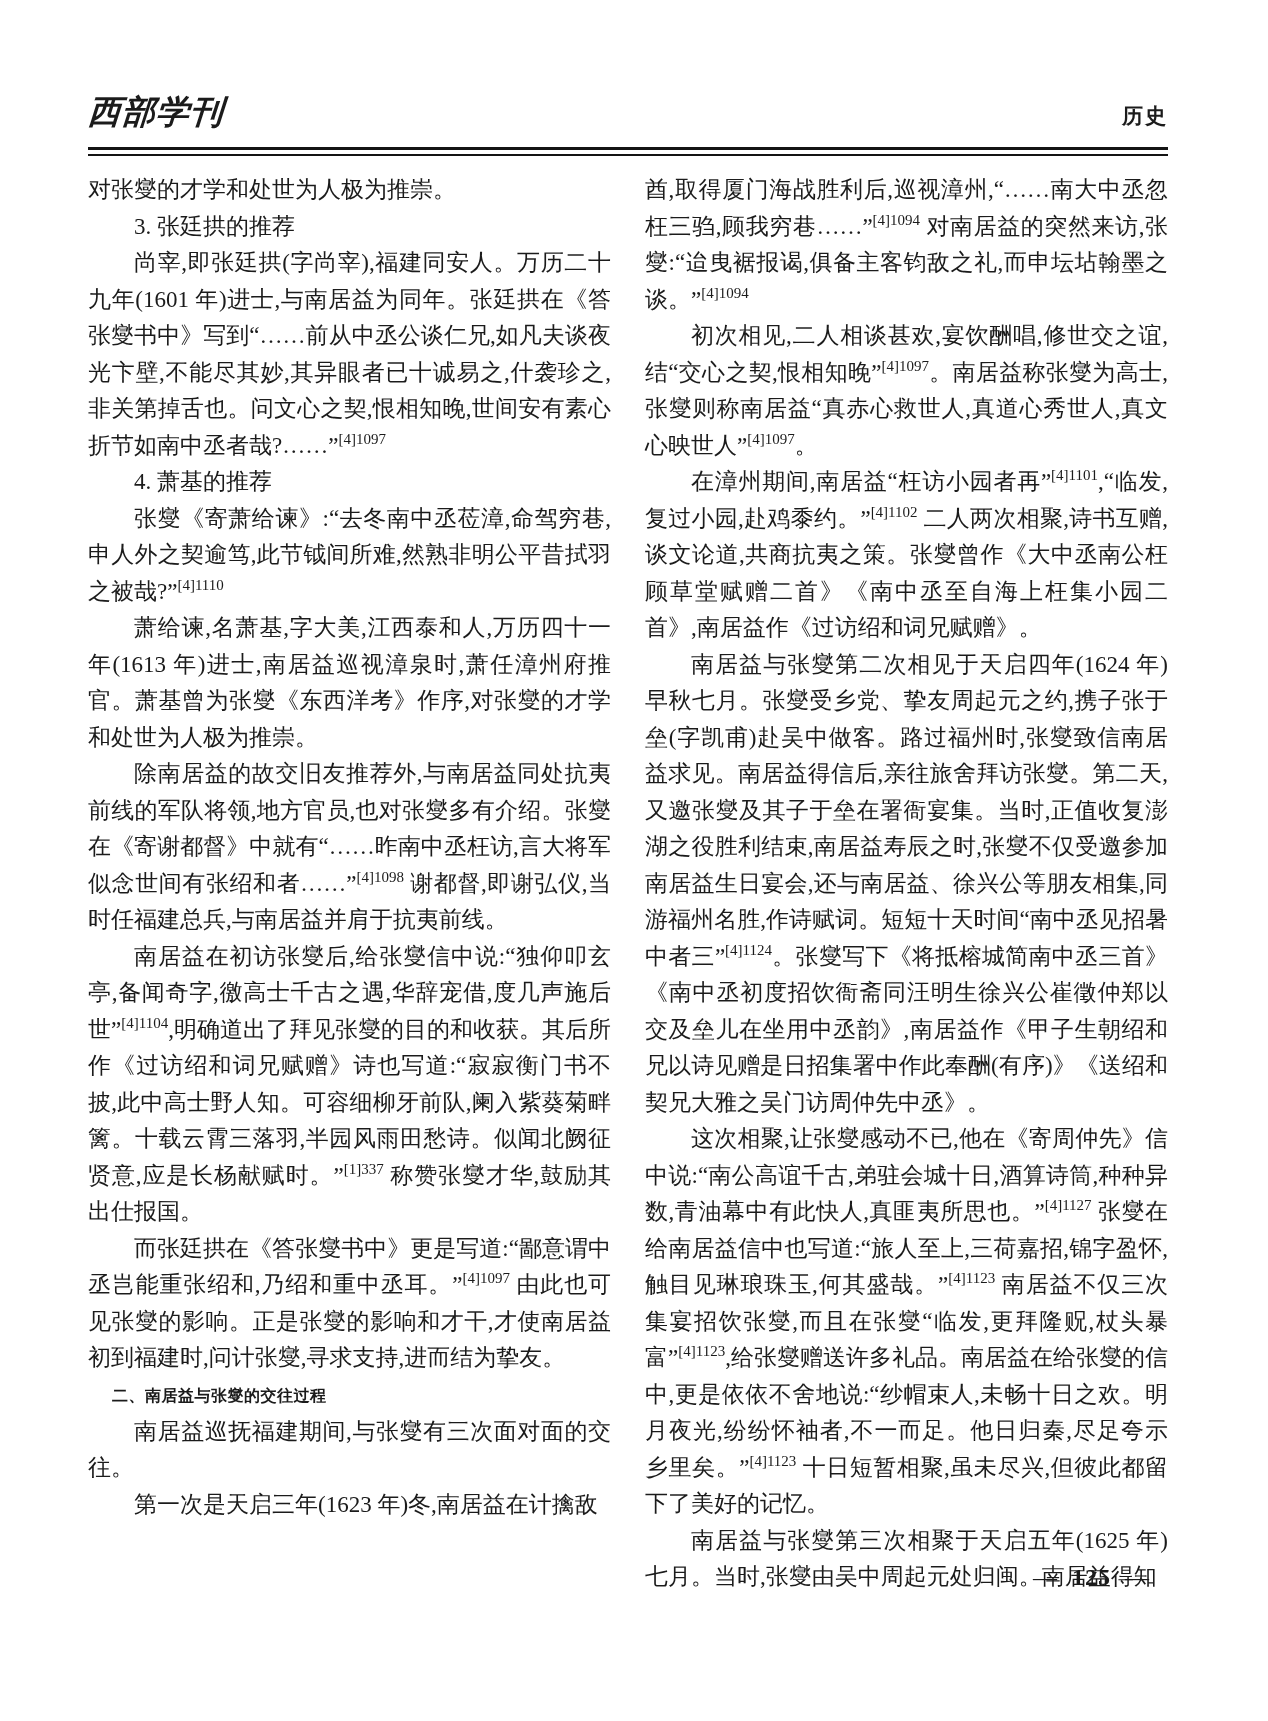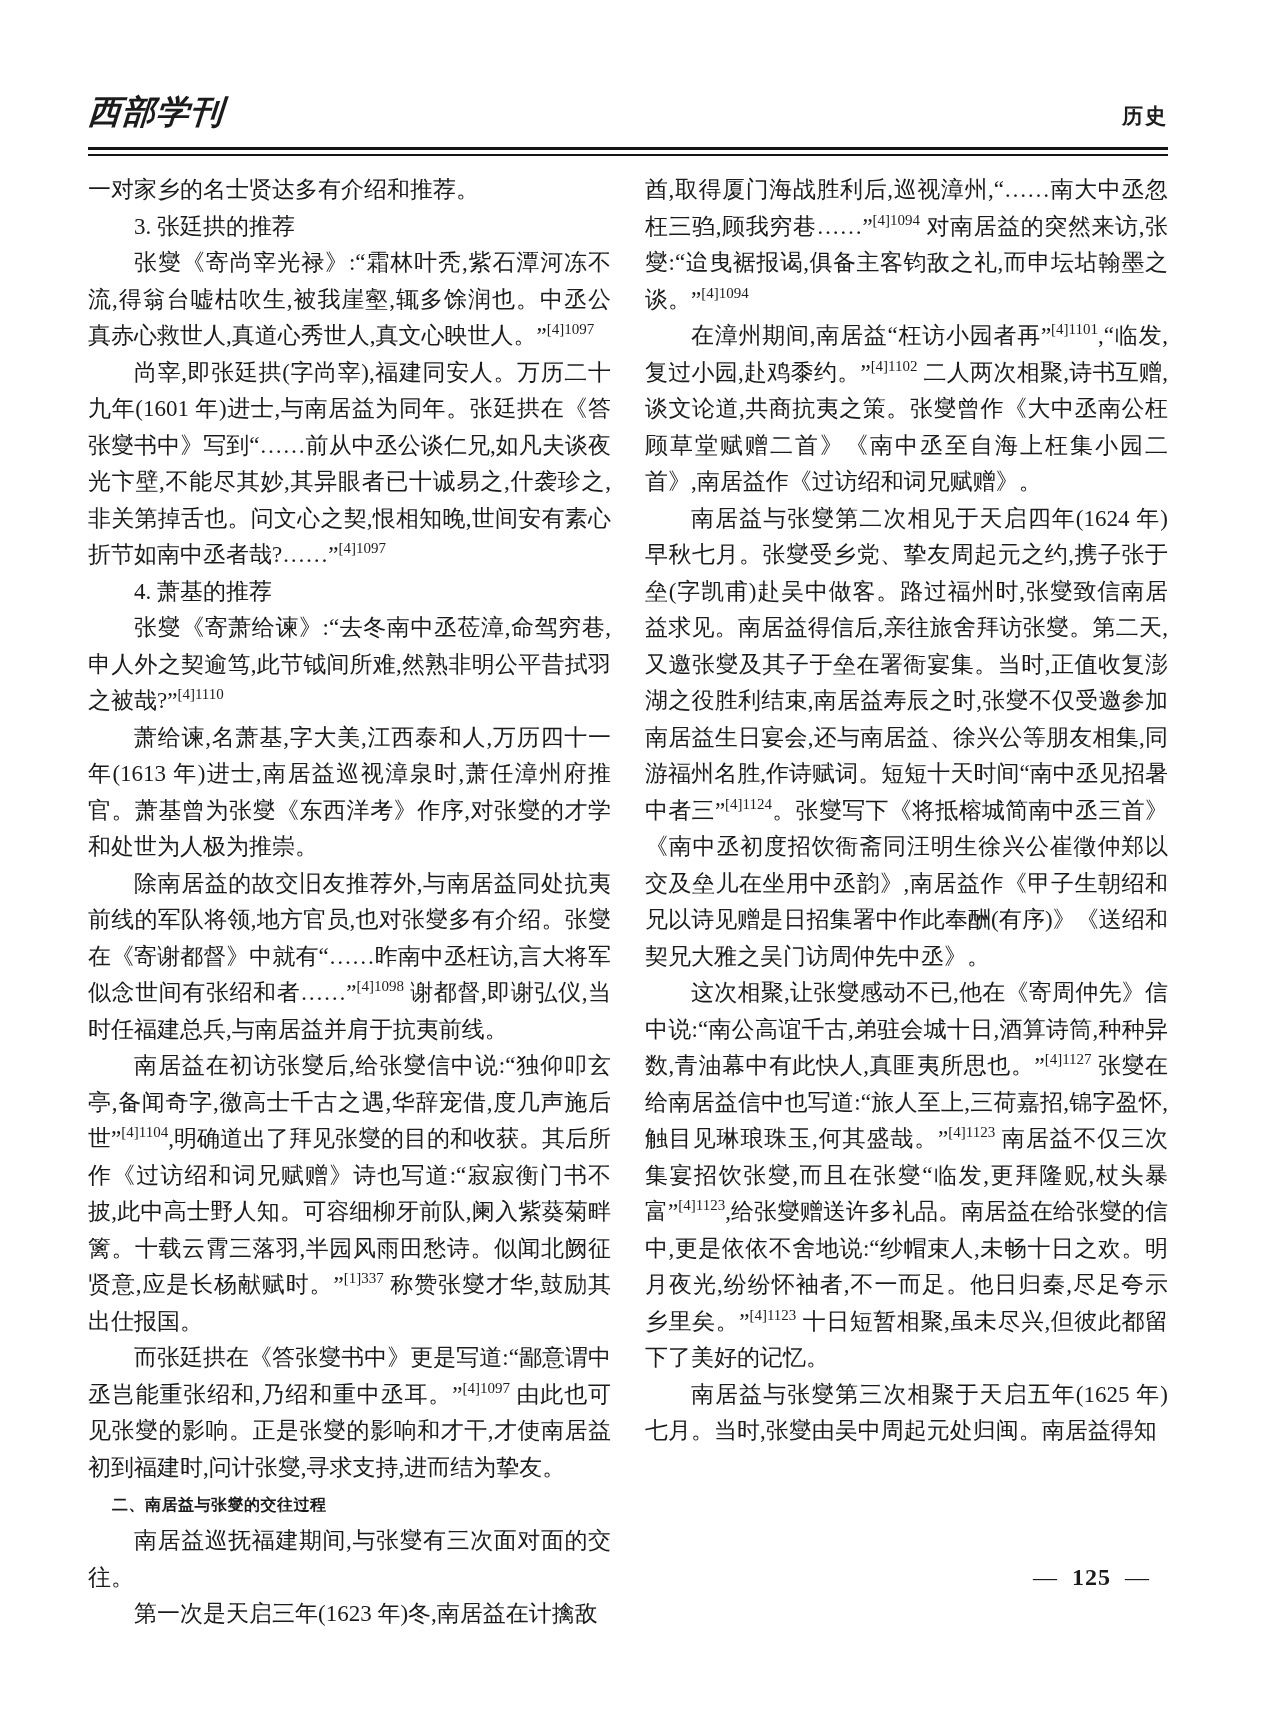--- a/index.html
+++ b/index.html
@@ -45,36 +45,36 @@
   <div class="header">
     <span class="logo">西部学刊</span>
     <span class="header-spacer"></span>
     <span class="section-label">历史</span>
   </div>
 
   <div class="rule"></div>
 
   <div class="columns">
     <div class="col">
-        <p class="para no-indent">一对家乡的名士贤达多有介绍和推荐。</p>
+        <p class="para no-indent">对张燮的才学和处世为人极为推崇。</p>
         <h3 class="subheading">3. 张廷拱的推荐</h3>
-        <p class="para indent">张燮《寄尚宰光禄》:“霜林叶秃,紫石潭河冻不流,得翁台嘘枯吹生,被我崖壑,辄多馀润也。中丞公真赤心救世人,真道心秀世人,真文心映世人。”<sup class="cite">[4]1097</sup></p>
         <p class="para indent">尚宰,即张廷拱(字尚宰),福建同安人。万历二十九年(1601 年)进士,与南居益为同年。张廷拱在《答张燮书中》写到“……前从中丞公谈仁兄,如凡夫谈夜光卞壁,不能尽其妙,其异眼者已十诚易之,什袭珍之,非关第掉舌也。问文心之契,恨相知晚,世间安有素心折节如南中丞者哉?……”<sup class="cite">[4]1097</sup></p>
         <h3 class="subheading">4. 萧基的推荐</h3>
         <p class="para indent">张燮《寄萧给谏》:“去冬南中丞莅漳,命驾穷巷,申人外之契逾笃,此节钺间所难,然熟非明公平昔拭羽之被哉?”<sup class="cite">[4]1110</sup></p>
         <p class="para indent">萧给谏,名萧基,字大美,江西泰和人,万历四十一年(1613 年)进士,南居益巡视漳泉时,萧任漳州府推官。萧基曾为张燮《东西洋考》作序,对张燮的才学和处世为人极为推崇。</p>
         <p class="para indent">除南居益的故交旧友推荐外,与南居益同处抗夷前线的军队将领,地方官员,也对张燮多有介绍。张燮在《寄谢都督》中就有“……昨南中丞枉访,言大将军似念世间有张绍和者……”<sup class="cite">[4]1098</sup> 谢都督,即谢弘仪,当时任福建总兵,与南居益并肩于抗夷前线。</p>
         <p class="para indent">南居益在初访张燮后,给张燮信中说:“独仰叩玄亭,备闻奇字,徼高士千古之遇,华辞宠借,度几声施后世”<sup class="cite">[4]1104</sup>,明确道出了拜见张燮的目的和收获。其后所作《过访绍和词兄赋赠》诗也写道:“寂寂衡门书不披,此中高士野人知。可容细柳牙前队,阑入紫葵菊畔篱。十载云霄三落羽,半园风雨田愁诗。似闻北阙征贤意,应是长杨献赋时。”<sup class="cite">[1]337</sup> 称赞张燮才华,鼓励其出仕报国。</p>
         <p class="para indent">而张廷拱在《答张燮书中》更是写道:“鄙意谓中丞岂能重张绍和,乃绍和重中丞耳。”<sup class="cite">[4]1097</sup> 由此也可见张燮的影响。正是张燮的影响和才干,才使南居益初到福建时,问计张燮,寻求支持,进而结为挚友。</p>
         <h2 class="section-heading">二、南居益与张燮的交往过程</h2>
         <p class="para indent">南居益巡抚福建期间,与张燮有三次面对面的交往。</p>
         <p class="para indent">第一次是天启三年(1623 年)冬,南居益在计擒敌</p>
       </div>
     <div class="col">
         <p class="para no-indent">酋,取得厦门海战胜利后,巡视漳州,“……南大中丞忽枉三驺,顾我穷巷……”<sup class="cite">[4]1094</sup> 对南居益的突然来访,张燮:“迨曳裾报谒,俱备主客钧敌之礼,而申坛坫翰墨之谈。”<sup class="cite">[4]1094</sup></p>
+        <p class="para indent">初次相见,二人相谈甚欢,宴饮酬唱,修世交之谊,结“交心之契,恨相知晚”<sup class="cite">[4]1097</sup>。南居益称张燮为高士,张燮则称南居益“真赤心救世人,真道心秀世人,真文心映世人”<sup class="cite">[4]1097</sup>。</p>
         <p class="para indent">在漳州期间,南居益“枉访小园者再”<sup class="cite">[4]1101</sup>,“临发,复过小园,赴鸡黍约。”<sup class="cite">[4]1102</sup> 二人两次相聚,诗书互赠,谈文论道,共商抗夷之策。张燮曾作《大中丞南公枉顾草堂赋赠二首》《南中丞至自海上枉集小园二首》,南居益作《过访绍和词兄赋赠》。</p>
         <p class="para indent">南居益与张燮第二次相见于天启四年(1624 年)早秋七月。张燮受乡党、挚友周起元之约,携子张于垒(字凯甫)赴吴中做客。路过福州时,张燮致信南居益求见。南居益得信后,亲往旅舍拜访张燮。第二天,又邀张燮及其子于垒在署衙宴集。当时,正值收复澎湖之役胜利结束,南居益寿辰之时,张燮不仅受邀参加南居益生日宴会,还与南居益、徐兴公等朋友相集,同游福州名胜,作诗赋词。短短十天时间“南中丞见招暑中者三”<sup class="cite">[4]1124</sup>。张燮写下《将抵榕城简南中丞三首》《南中丞初度招饮衙斋同汪明生徐兴公崔徵仲郑以交及垒儿在坐用中丞韵》,南居益作《甲子生朝绍和兄以诗见赠是日招集署中作此奉酬(有序)》《送绍和契兄大雅之吴门访周仲先中丞》。</p>
         <p class="para indent">这次相聚,让张燮感动不已,他在《寄周仲先》信中说:“南公高谊千古,弟驻会城十日,酒算诗筒,种种异数,青油幕中有此快人,真匪夷所思也。”<sup class="cite">[4]1127</sup> 张燮在给南居益信中也写道:“旅人至上,三荷嘉招,锦字盈怀,触目见琳琅珠玉,何其盛哉。”<sup class="cite">[4]1123</sup> 南居益不仅三次集宴招饮张燮,而且在张燮“临发,更拜隆贶,杖头暴富”<sup class="cite">[4]1123</sup>,给张燮赠送许多礼品。南居益在给张燮的信中,更是依依不舍地说:“纱帽束人,未畅十日之欢。明月夜光,纷纷怀袖者,不一而足。他日归秦,尽足夸示乡里矣。”<sup class="cite">[4]1123</sup> 十日短暂相聚,虽未尽兴,但彼此都留下了美好的记忆。</p>
         <p class="para indent">南居益与张燮第三次相聚于天启五年(1625 年)七月。当时,张燮由吴中周起元处归闽。南居益得知</p>
       </div>
   </div>
 
   <div class="footer">
     <span class="dash">—</span><span class="page-num">125</span><span class="dash">—</span>
   </div>

